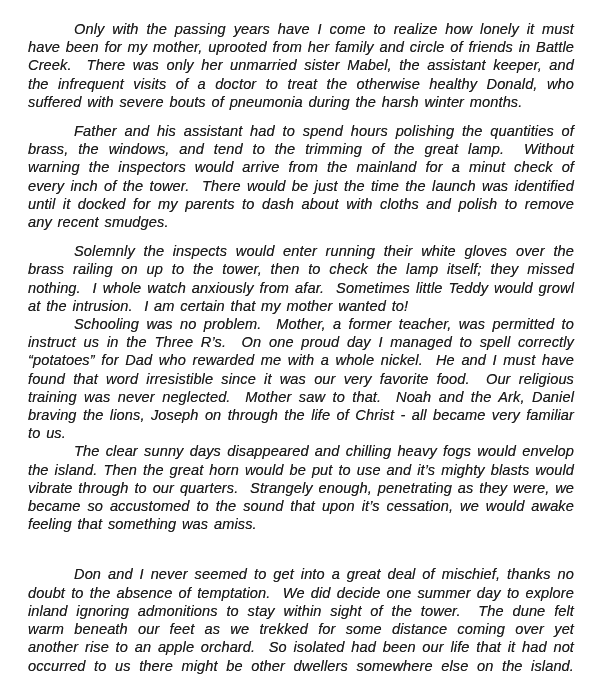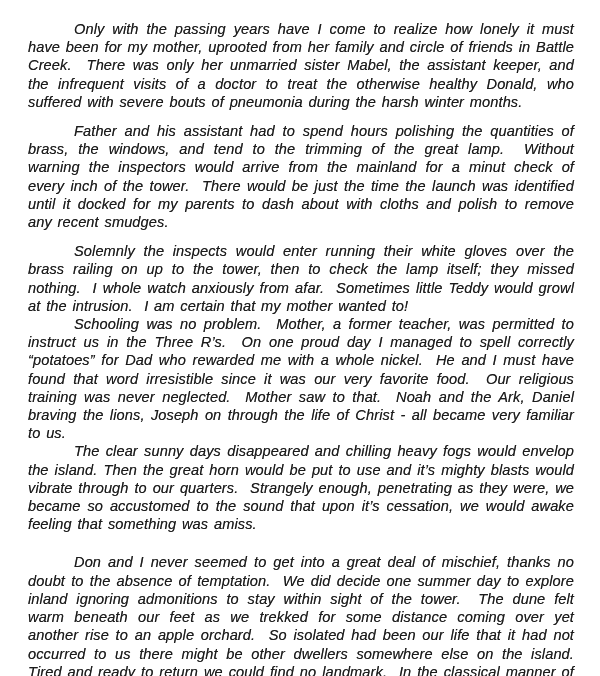--- a/index.html
+++ b/index.html
@@ -27,21 +27,21 @@
     text-indent: 46px;
     white-space: pre-wrap;
     word-spacing: 1.6px;
     letter-spacing: 0.1px;
     text-shadow: 0 0 0.45px rgba(20,20,20,0.65);
   }
   p.para.gap {
     margin-bottom: 11px;
   }
   p.para.biggap {
-    margin-bottom: 20px;
+    margin-bottom: 32px;
   }
 </style>
 </head>
 <body>
 
 <div class="page">
   <p class="para gap">Only with the passing years have I come to realize how lonely it must have been for my mother, uprooted from her family and circle of friends in Battle Creek.  There was only her unmarried sister Mabel, the assistant keeper, and the infrequent visits of a doctor to treat the otherwise healthy Donald, who suffered with severe bouts of pneumonia during the harsh winter months.</p>
   <p class="para gap">Father and his assistant had to spend hours polishing the quantities of brass, the windows, and tend to the trimming of the great lamp.  Without warning the inspectors would arrive from the mainland for a minut check of every inch of the tower.  There would be just the time the launch was identified until it docked for my parents to dash about with cloths and polish to remove any recent smudges.</p>
   <p class="para">Solemnly the inspects would enter running their white gloves over the brass railing on up to the tower, then to check the lamp itself; they missed nothing.  I whole watch anxiously from afar.  Sometimes little Teddy would growl at the intrusion.  I am certain that my mother wanted to!</p>
   <p class="para">Schooling was no problem.  Mother, a former teacher, was permitted to instruct us in the Three R’s.  On one proud day I managed to spell correctly “potatoes” for Dad who rewarded me with a whole nickel.  He and I must have found that word irresistible since it was our very favorite food.  Our religious training was never neglected.  Mother saw to that.  Noah and the Ark, Daniel braving the lions, Joseph on through the life of Christ - all became very familiar to us.</p>

